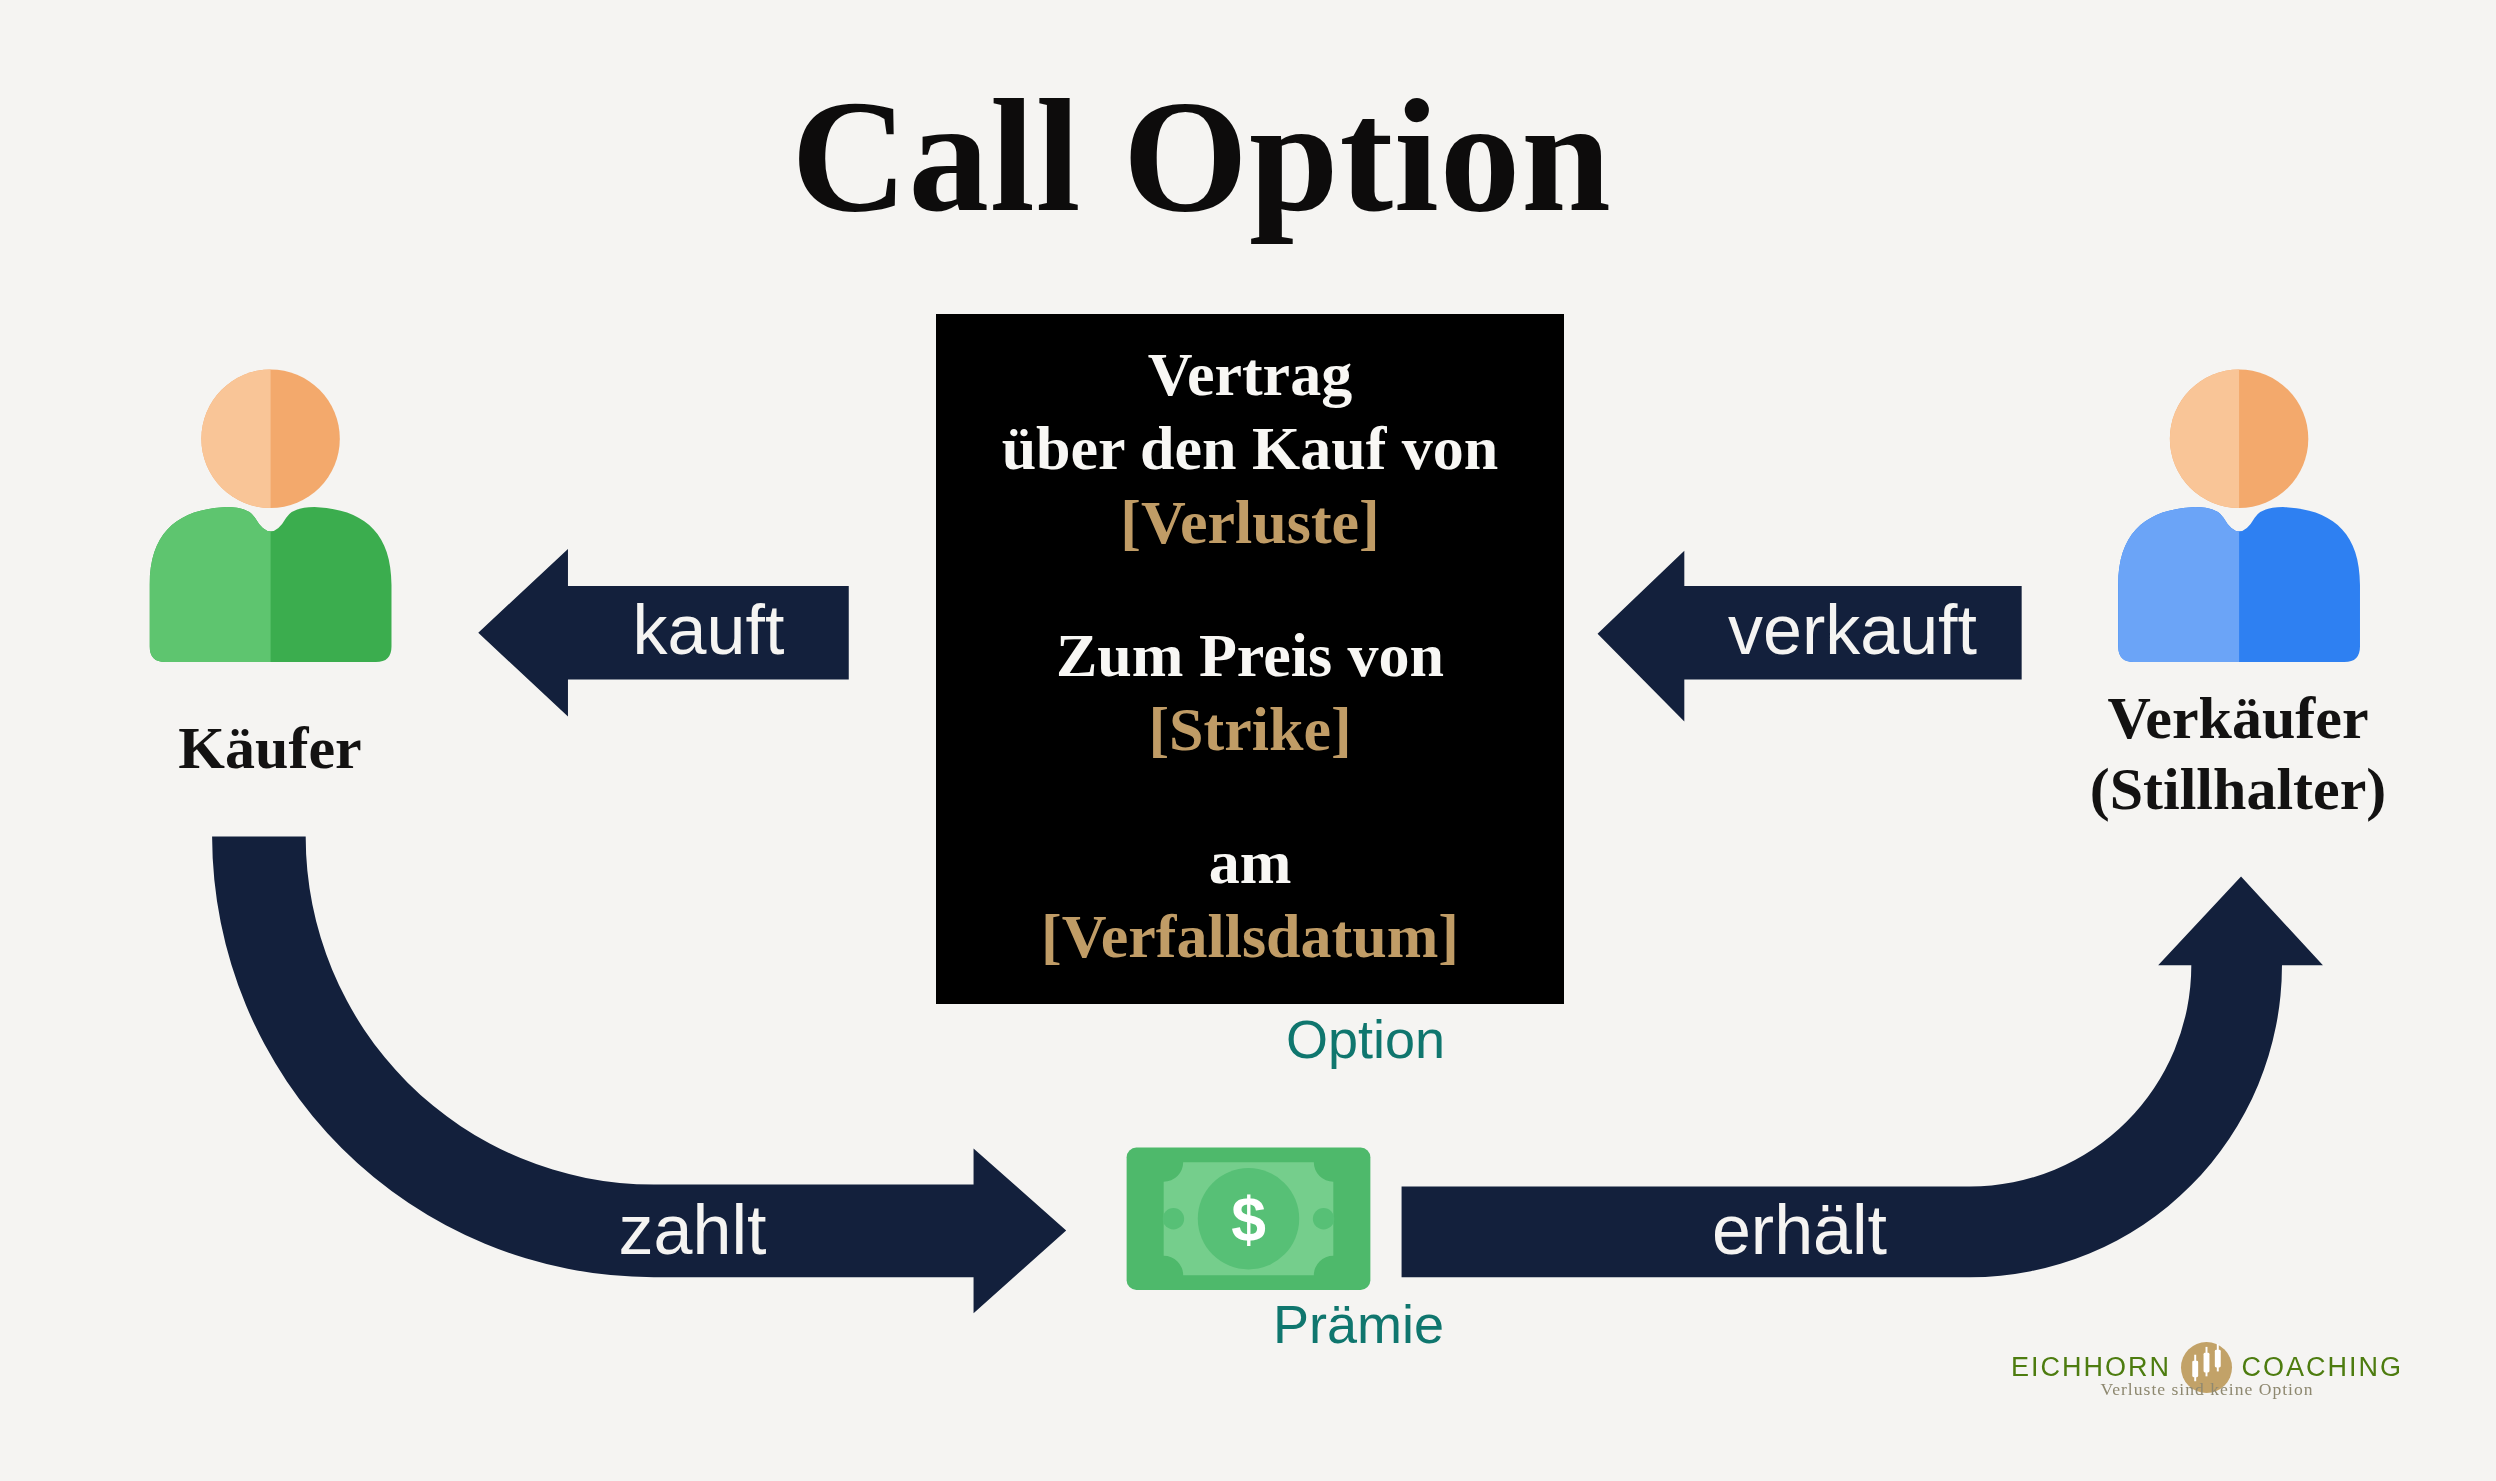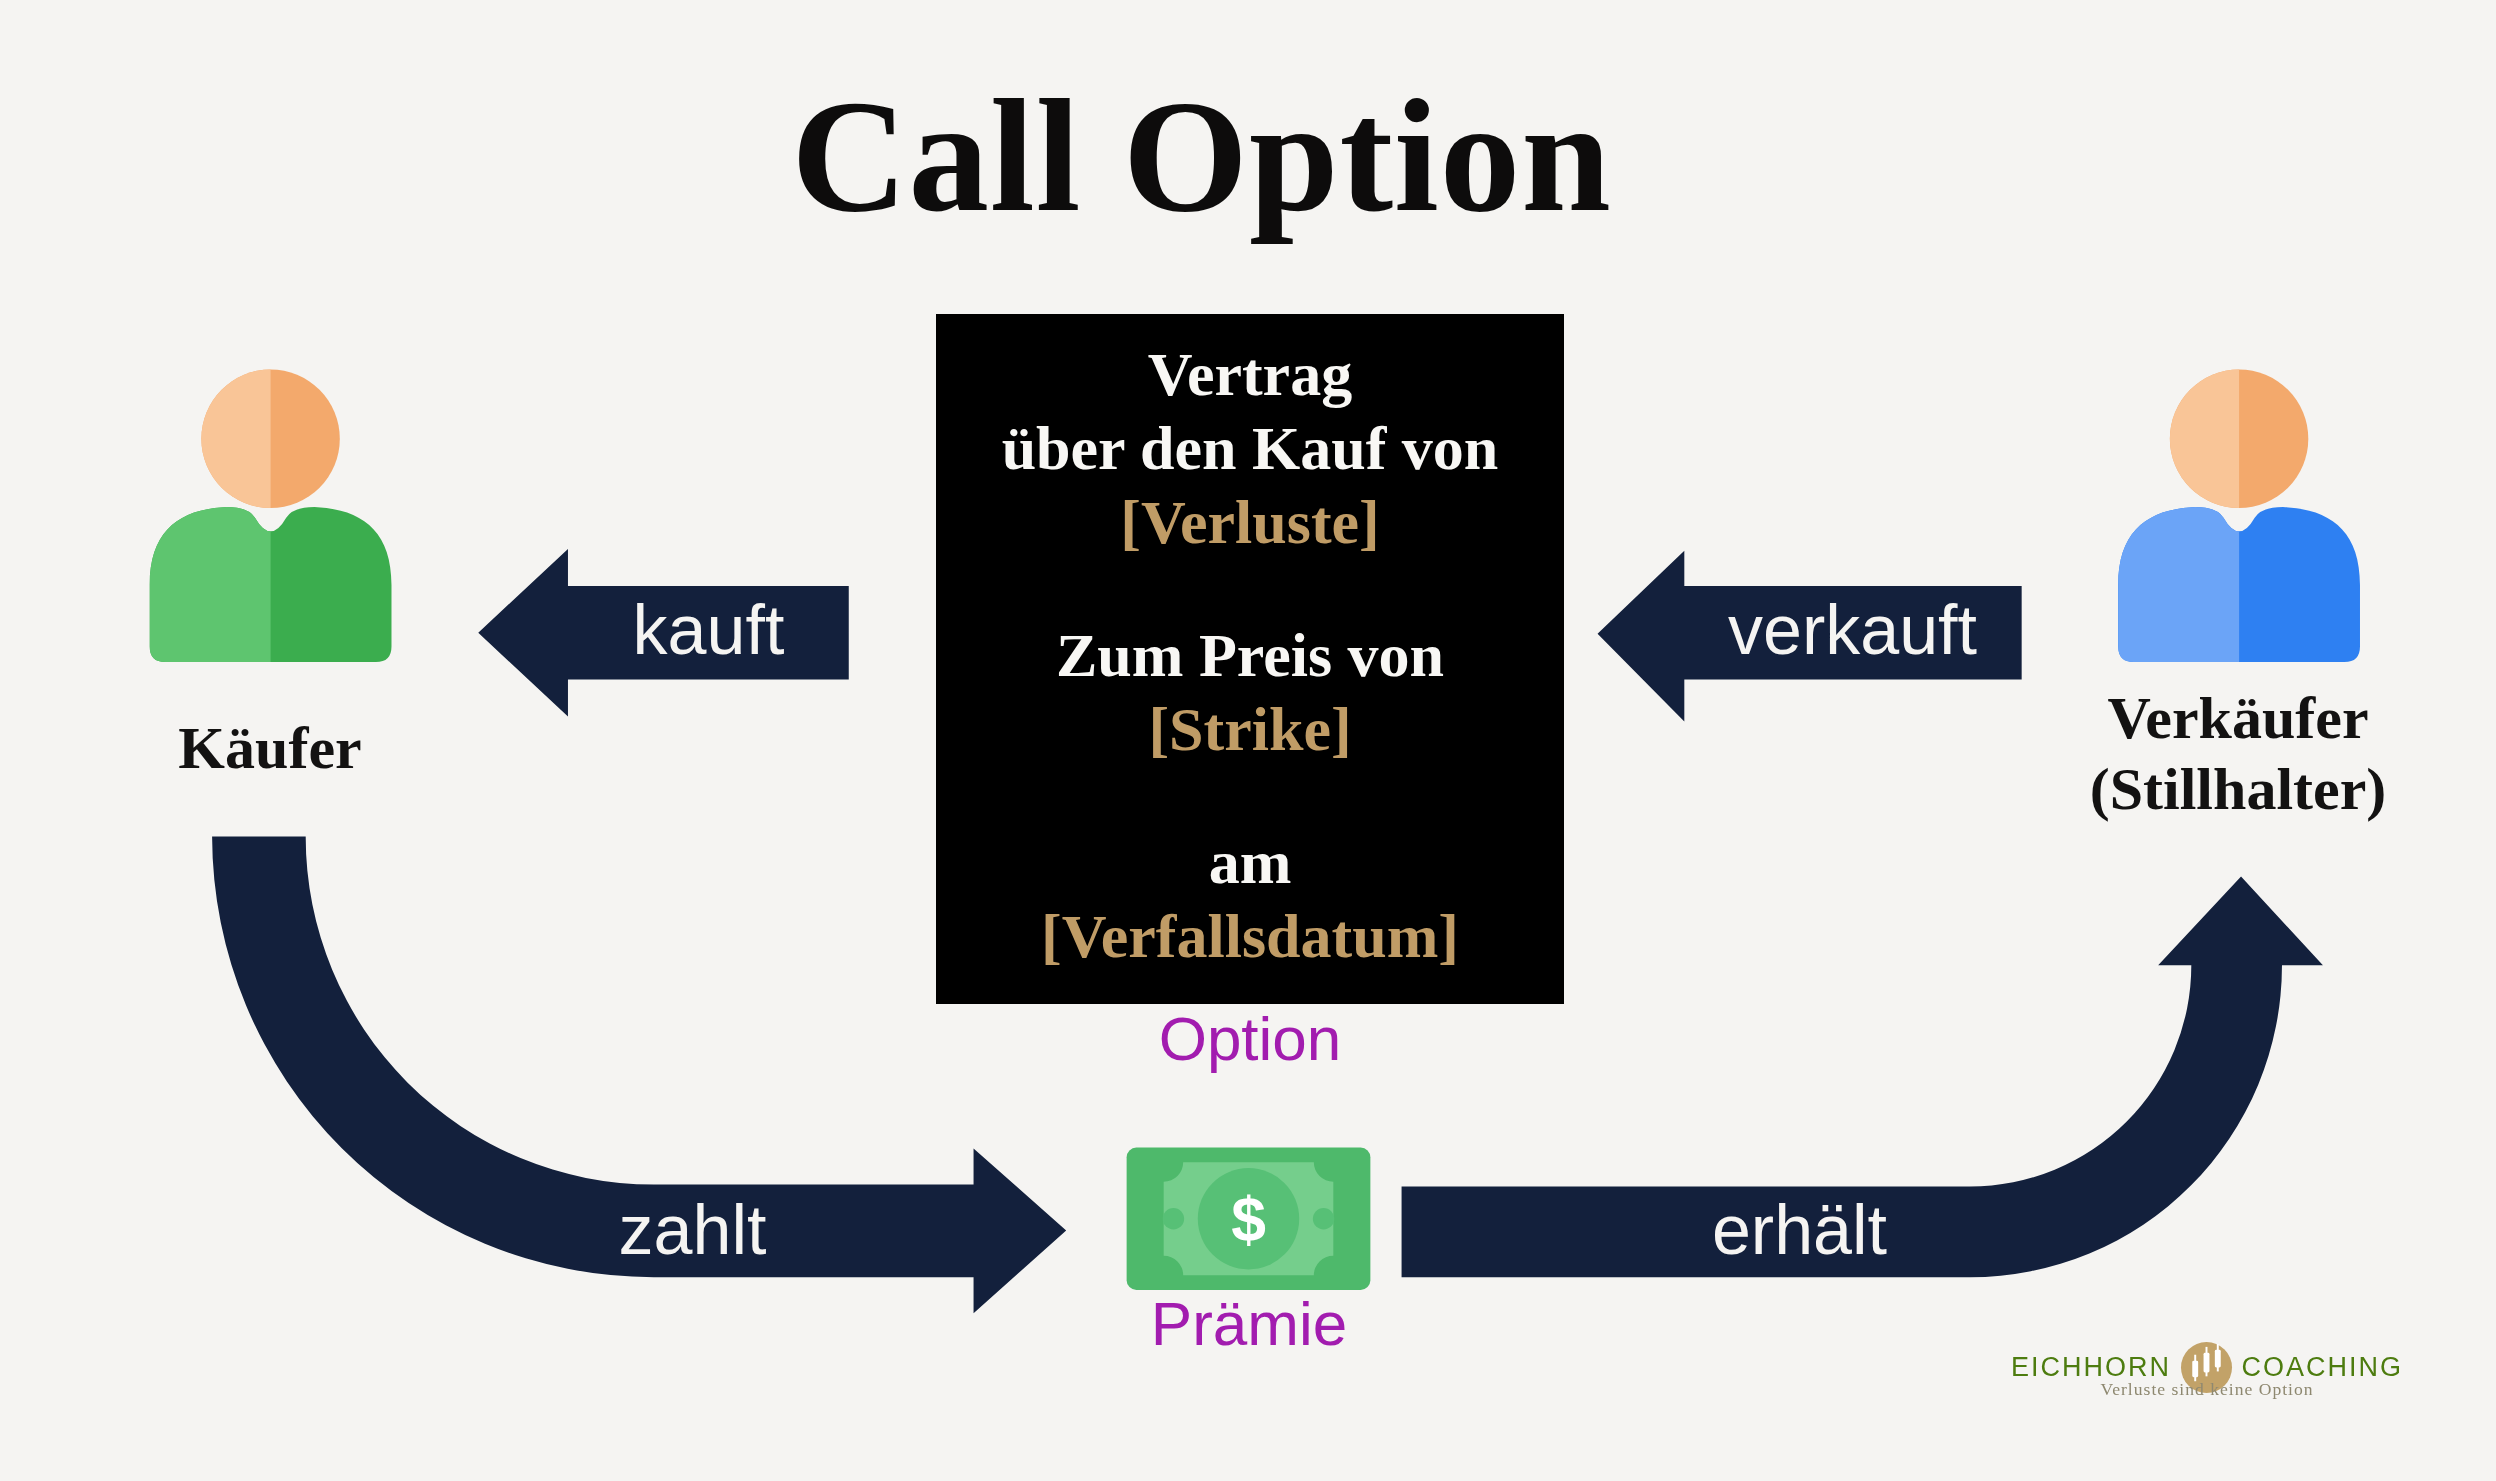--- a/index.html
+++ b/index.html
@@ -54,22 +54,22 @@
     font-family:"Liberation Serif",serif;
     font-weight:bold;
     font-size:62px;
     color:#f8f7f4;
   }
   .contract-box p{margin:0;line-height:74px;}
   .contract-box p + p{margin-top:59px;}
   .gold{color:#c09c66;}
 
   .caption{
-    font-size:62px;line-height:62px;
-    color:#a21caf;text-align:center;
+    font-size:54px;line-height:62px;
+    color:#0f766e;text-align:right;
     font-family:"Liberation Sans",sans-serif;
   }
   .lbl-option {left:1055px;top:1008px;width:390px;}
   .lbl-praemie{left:1054px;top:1293px;width:390px;}
 
   .logo-row{
     left:2009px;top:1346px;width:396px;height:43px;
     display:flex;align-items:center;justify-content:center;
     gap:8.8px;
     color:#4d7c0f;

